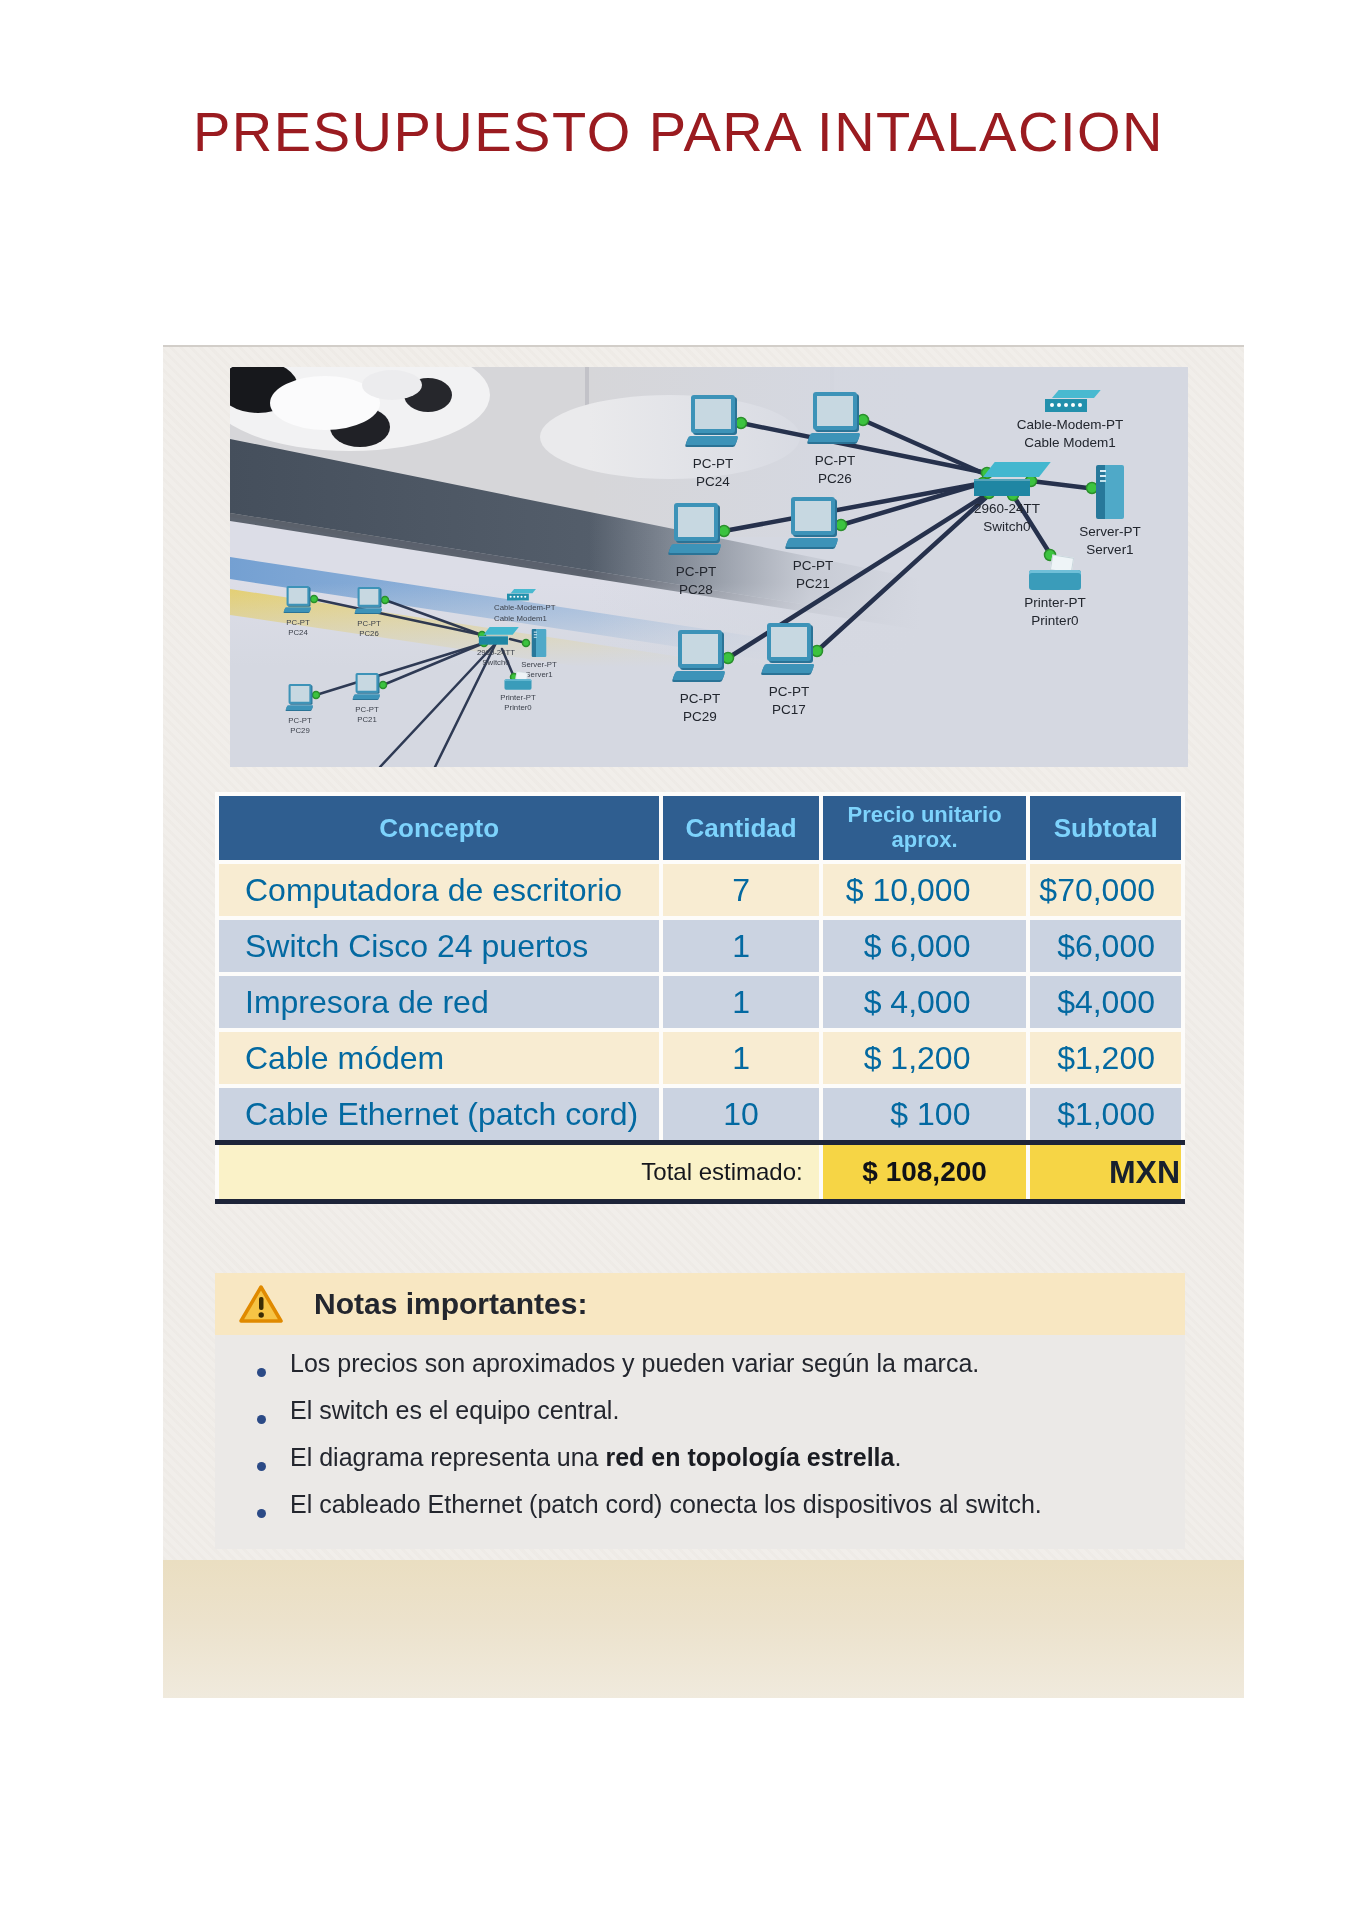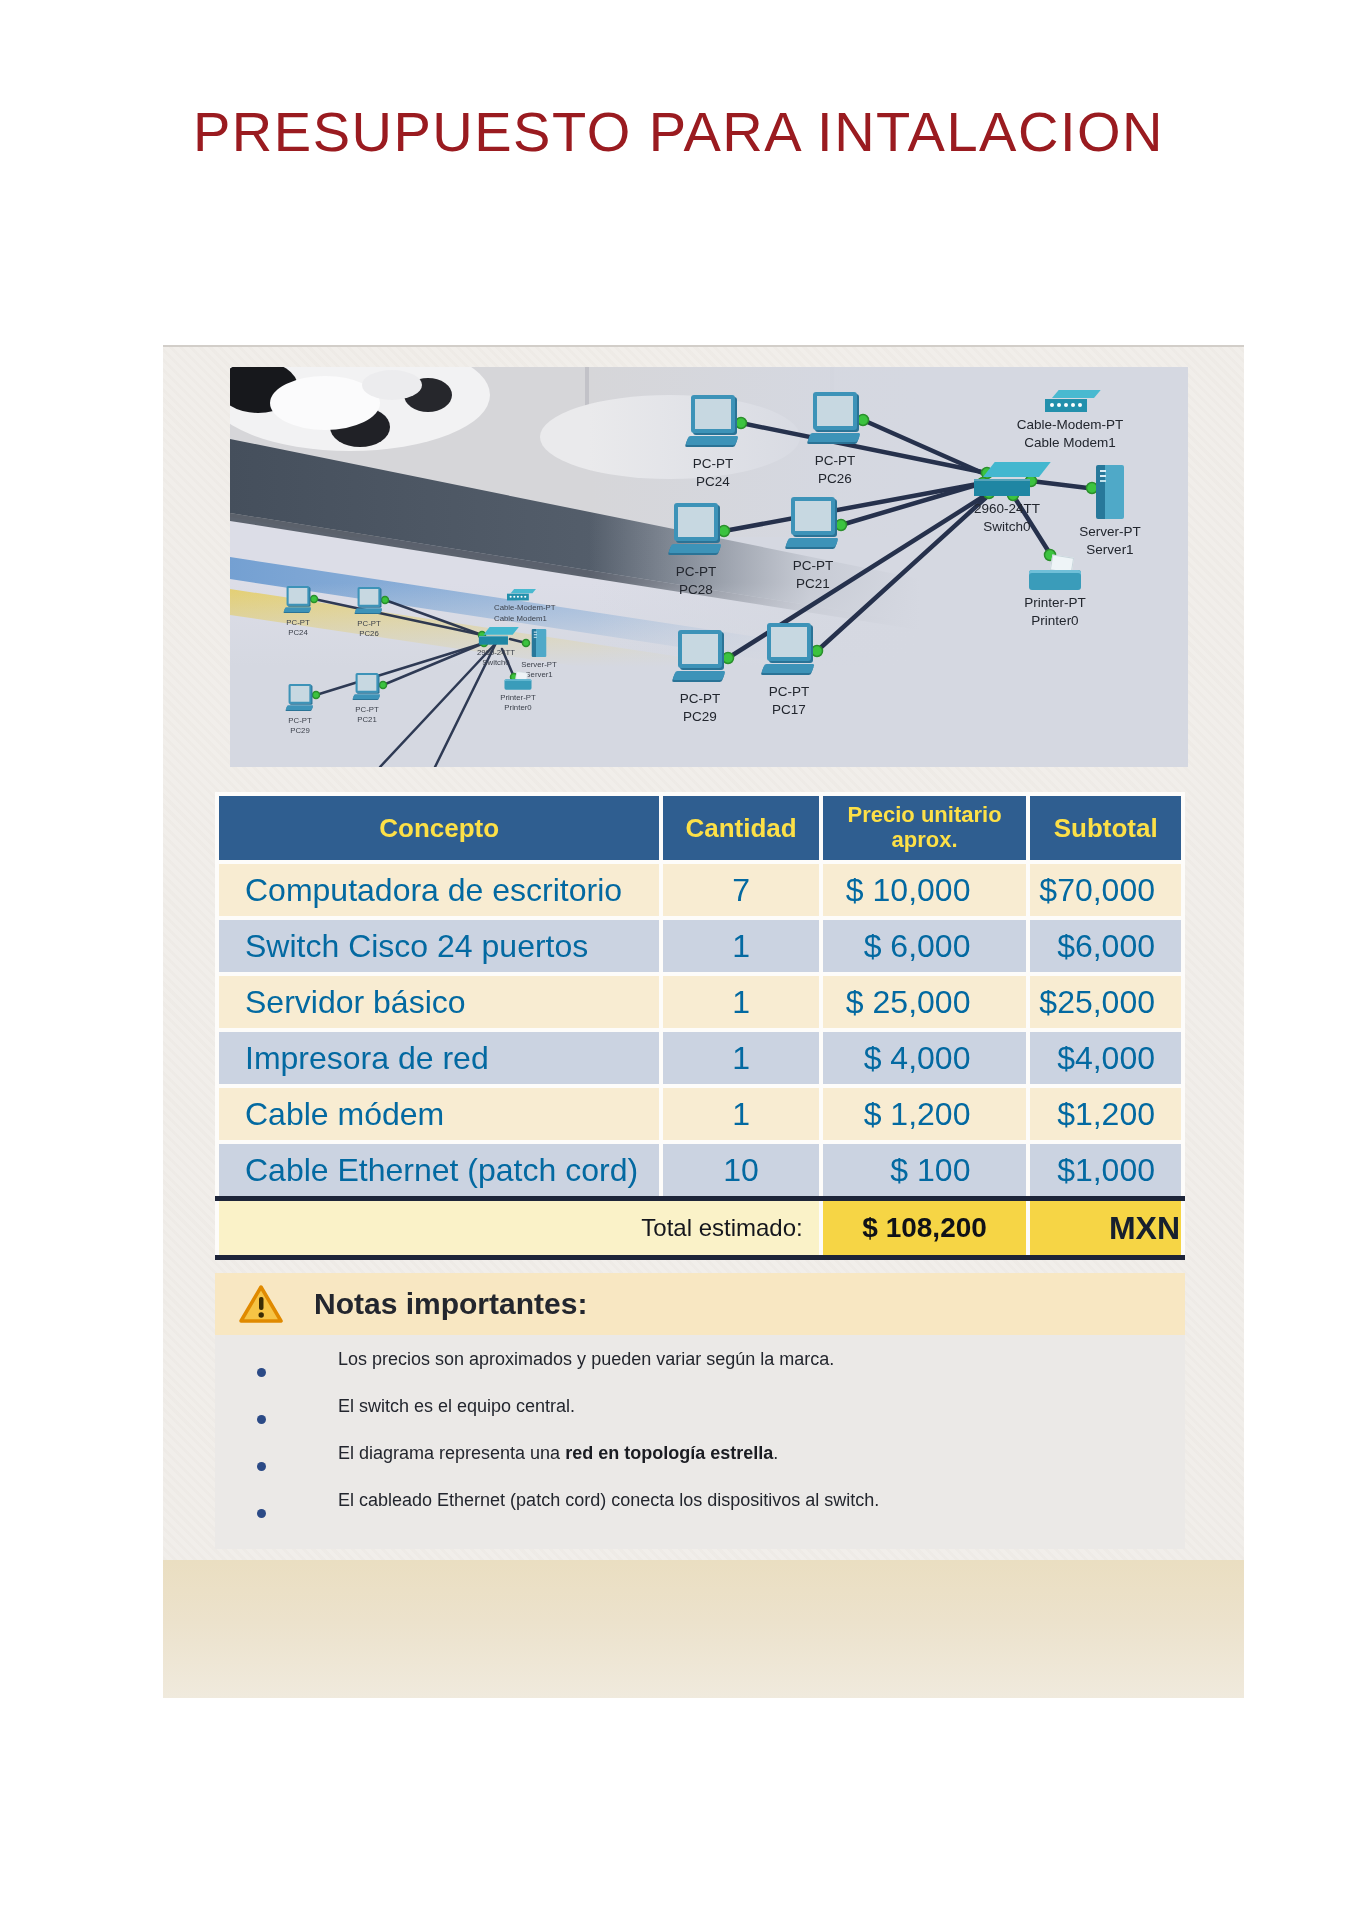--- a/index.html
+++ b/index.html
@@ -61,41 +61,41 @@
   
   .icon-printer{position:relative;width:52px;height:34px;margin:0 auto;}
   .icon-printer .paper{position:absolute;top:0;right:8px;width:20px;height:14px;background:#eef4f7;
                        transform:rotate(9deg);border:1px solid #c9d6dc;}
   .icon-printer .pbody{position:absolute;bottom:0;left:0;width:52px;height:20px;background:#3a9cba;
                        border-radius:3px;box-shadow:inset 0 3px 0 #6fbfd8;}
 
   
   .budget{position:absolute;left:52px;top:445px;width:970px;border-collapse:collapse;}
   .budget th,.budget td{border:4px solid #fdfcfa;}
-  .budget th{background:#2f5e90;color:#fde047;height:62px;font-size:26px;font-weight:700;}
+  .budget th{background:#2f5e90;color:#7dd3fc;height:62px;font-size:26px;font-weight:700;}
   .budget th.h-precio{font-size:22px;line-height:1.12;font-weight:700;}
   .budget td{height:50px;font-size:32px;color:#0369a1;}
   .budget tr.r-odd td{background:#f8ecd2;}
   .budget tr.r-even td{background:#cbd3e1;}
   .budget td.c-con{text-align:left;padding-left:26px;}
   .budget td.c-cant{text-align:center;}
   .budget td.c-pre{text-align:right;padding-right:56px;}
   .budget td.c-sub{text-align:right;padding-right:26px;}
   .budget tr.total td{border-top:5px solid #1d2438;border-bottom:5px solid #1d2438;height:52px;}
   .budget tr.total .t-label{background:#faf2c8;text-align:right;padding-right:16px;font-size:24px;color:#15171d;}
   .budget tr.total .t-value{background:#f6d545;text-align:center;font-weight:700;font-size:28px;color:#101218;}
   .budget tr.total .t-cur{background:#f6d545;text-align:right;font-weight:700;font-size:32px;color:#17202e;}
 
   
   .notes{position:absolute;left:52px;top:926px;width:970px;}
   .notes-header{height:62px;background:#f8e7c2;display:flex;align-items:center;padding-left:24px;}
   .notes-title{font-size:30px;font-weight:700;color:#23262e;margin-left:31px;}
   .notes-body{background:#ebe9e7;padding:14px 0 12px 0;}
-  .note-item{display:flex;align-items:baseline;min-height:47px;font-size:18px;color:#23262e;
-             padding-left:42px;padding-right:20px;gap:48px;}
+  .note-item{display:flex;align-items:baseline;min-height:47px;font-size:25px;color:#23262e;
+             padding-left:42px;padding-right:20px;}
   .note-item .dot{flex:0 0 auto;width:9px;height:9px;border-radius:50%;background:#2b4a86;
                   align-self:center;margin-right:24px;}
   .note-item b{font-weight:700;color:#1a1c22;}
 </style>
 </head>
 <body>
 
 <div class="page">
 
   <div class="title">
@@ -396,26 +396,20 @@
         <td class="c-cant">7</td>
         <td class="c-pre">$ 10,000</td>
         <td class="c-sub">$70,000</td>
       </tr>
       <tr class="r-even">
         <td class="c-con">Switch Cisco 24 puertos</td>
         <td class="c-cant">1</td>
         <td class="c-pre">$ 6,000</td>
         <td class="c-sub">$6,000</td>
       </tr>
-      <tr class="r-odd">
-        <td class="c-con">Servidor básico</td>
-        <td class="c-cant">1</td>
-        <td class="c-pre">$ 25,000</td>
-        <td class="c-sub">$25,000</td>
-      </tr>
       <tr class="r-even">
         <td class="c-con">Impresora de red</td>
         <td class="c-cant">1</td>
         <td class="c-pre">$ 4,000</td>
         <td class="c-sub">$4,000</td>
       </tr>
       <tr class="r-odd">
         <td class="c-con">Cable módem</td>
         <td class="c-cant">1</td>
         <td class="c-pre">$ 1,200</td>

